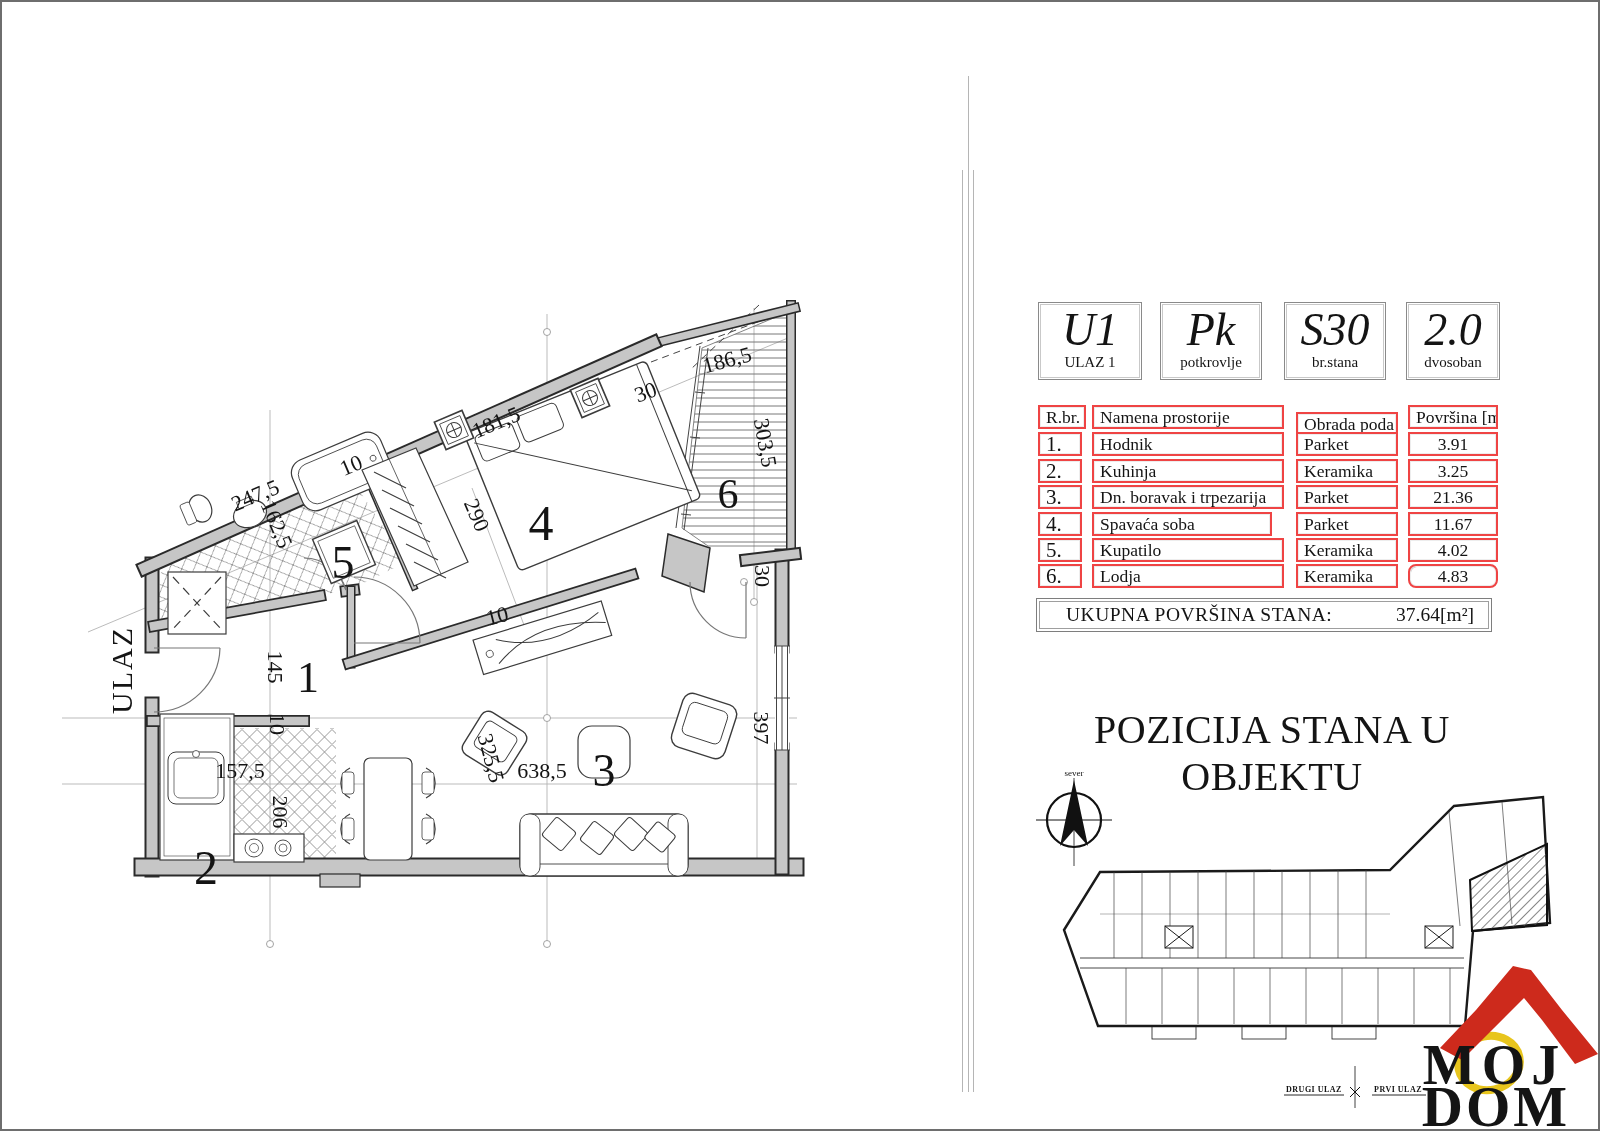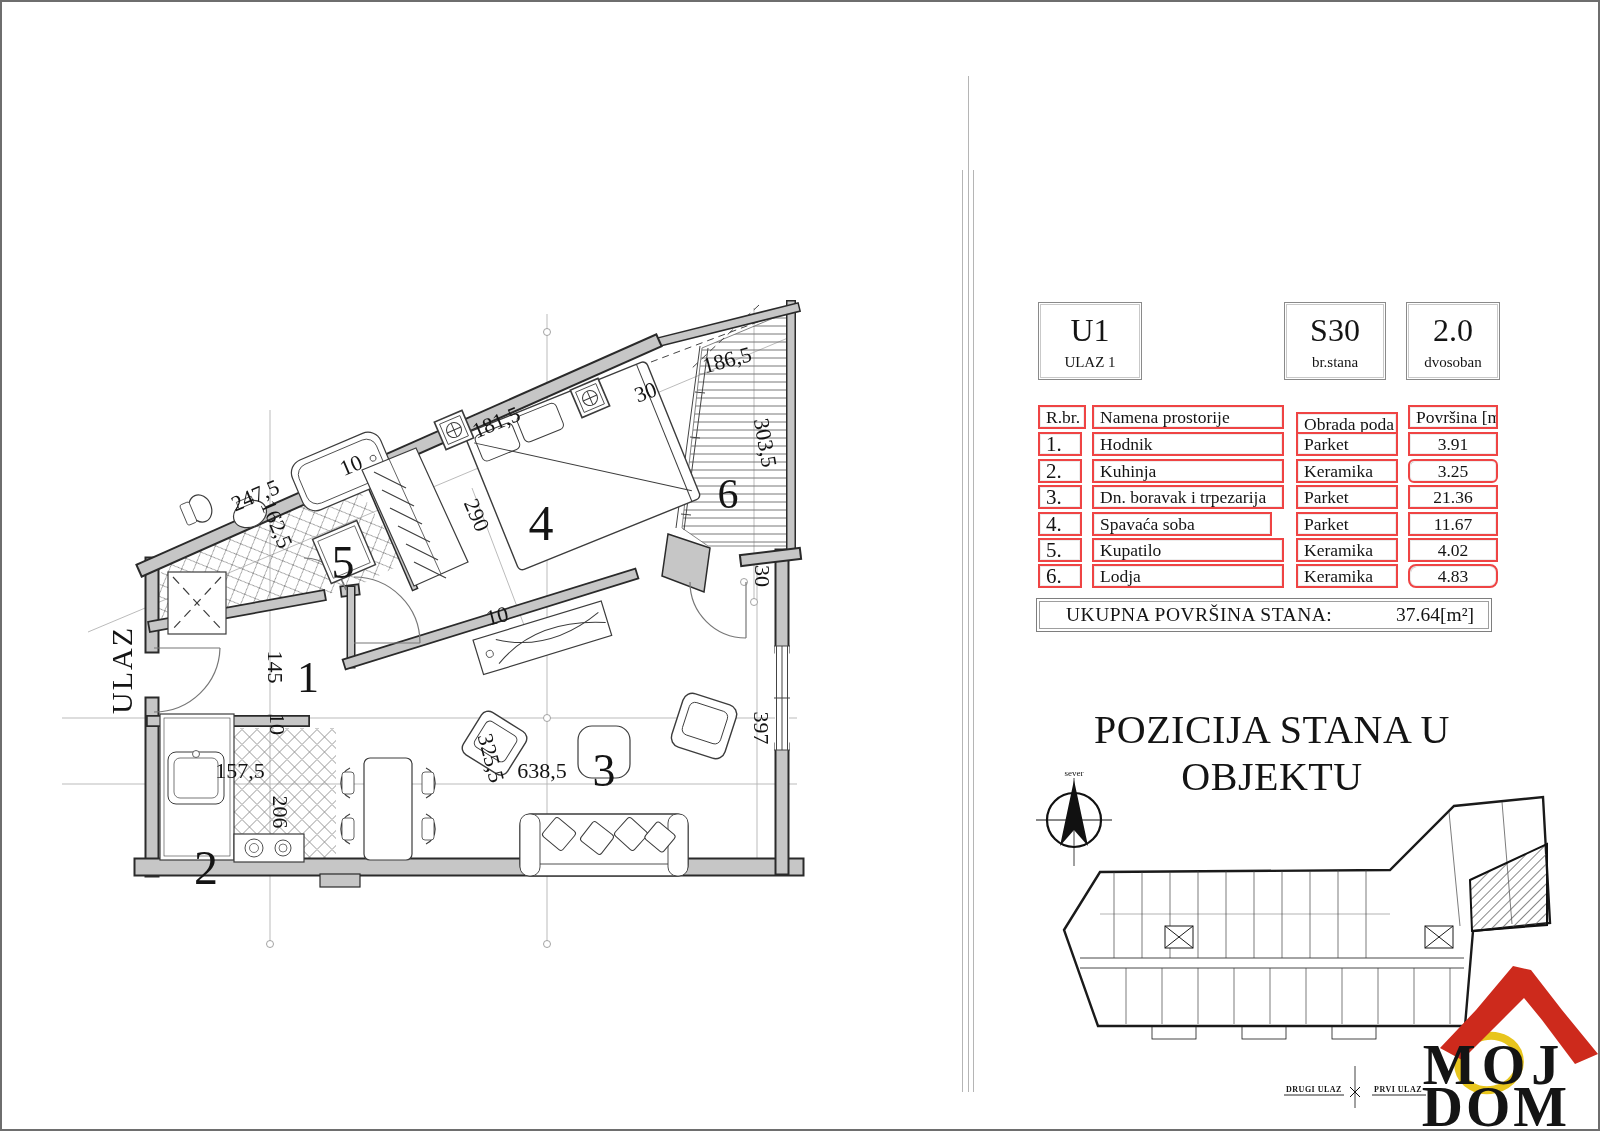--- a/index.html
+++ b/index.html
@@ -6,21 +6,21 @@
   .page{position:relative;width:1600px;height:1131px;background:#fff;
         border:2px solid #6e6e6e;box-sizing:border-box;overflow:hidden;
         font-family:"Liberation Serif",serif;color:#141414;}
   .abs{position:absolute;}
   svg text{font-family:"Liberation Serif",serif;fill:#141414;}
   .vline{position:absolute;width:1px;background:#b5b5b5;}
   
   .hbox{position:absolute;top:300px;height:78px;background:#fff;text-align:center;
         border:1px solid #8a8a8a;box-shadow:inset 0 0 0 1px #fff,inset 0 0 0 2px #c9c9c9;
         box-sizing:border-box;}
-  .hbig{font-size:32px;line-height:52px;margin-top:1px;}
+  .hbig{font-size:46px;line-height:52px;margin-top:1px;font-style:italic;}
   .hsmall{font-size:15px;line-height:16px;margin-top:-2px;}
   
   .tcell{position:absolute;height:24px;background:#fff;border:2px solid #ef4444;
          box-shadow:inset 0 0 0 1px #ededed,inset 1px 1px 0 #b9b9b9;
          box-sizing:border-box;display:flex;align-items:center;
          font-size:17.5px;padding:0 6px;white-space:nowrap;overflow:hidden;}
   .tnum{font-size:21px;}
   .tcenter{justify-content:center;}
   
   .totalbar{position:absolute;left:1034px;top:596px;width:456px;height:34px;
@@ -297,20 +297,24 @@
   </svg>
 
   <div class="vline" style="left:966px;top:74px;height:1016px;"></div>
   <div class="vline" style="left:960px;top:168px;height:922px;"></div>
   <div class="vline" style="left:971px;top:168px;height:922px;"></div>
 
   <div class="hbox" style="left:1036px;width:104px;">
     <div class="hbig">U1</div>
     <div class="hsmall">ULAZ 1</div>
   </div>
+  <div class="hbox" style="left:1158px;width:102px;">
+    <div class="hbig">Pk</div>
+    <div class="hsmall">potkrovlje</div>
+  </div>
   <div class="hbox" style="left:1282px;width:102px;">
     <div class="hbig">S30</div>
     <div class="hsmall">br.stana</div>
   </div>
   <div class="hbox" style="left:1404px;width:94px;">
     <div class="hbig">2.0</div>
     <div class="hsmall">dvosoban</div>
   </div>
 
   <div>
@@ -321,21 +325,21 @@
     <div class="tcell" style="left:1406px;top:403px;width:90px;">Površina [m²]</div>
 
     <div class="tcell tnum" style="left:1036px;top:430px;width:44px;">1.</div>
     <div class="tcell" style="left:1090px;top:430px;width:192px;">Hodnik</div>
     <div class="tcell" style="left:1294px;top:430px;width:102px;">Parket</div>
     <div class="tcell tcenter" style="left:1406px;top:430px;width:90px;">3.91</div>
 
     <div class="tcell tnum" style="left:1036px;top:457px;width:44px;">2.</div>
     <div class="tcell" style="left:1090px;top:457px;width:192px;">Kuhinja</div>
     <div class="tcell" style="left:1294px;top:457px;width:102px;">Keramika</div>
-    <div class="tcell tcenter" style="left:1406px;top:457px;width:90px;border-radius:6px;">3.25</div>
+    <div class="tcell tcenter" style="left:1406px;top:457px;width:90px;">3.25</div>
 
     <div class="tcell tnum" style="left:1036px;top:483px;width:44px;">3.</div>
     <div class="tcell" style="left:1090px;top:483px;width:192px;">Dn. boravak i trpezarija</div>
     <div class="tcell" style="left:1294px;top:483px;width:102px;">Parket</div>
     <div class="tcell tcenter" style="left:1406px;top:483px;width:90px;">21.36</div>
 
     <div class="tcell tnum" style="left:1036px;top:510px;width:44px;">4.</div>
     <div class="tcell" style="left:1090px;top:510px;width:180px;">Spavaća soba</div>
     <div class="tcell" style="left:1294px;top:510px;width:102px;">Parket</div>
     <div class="tcell tcenter" style="left:1406px;top:510px;width:90px;">11.67</div>

